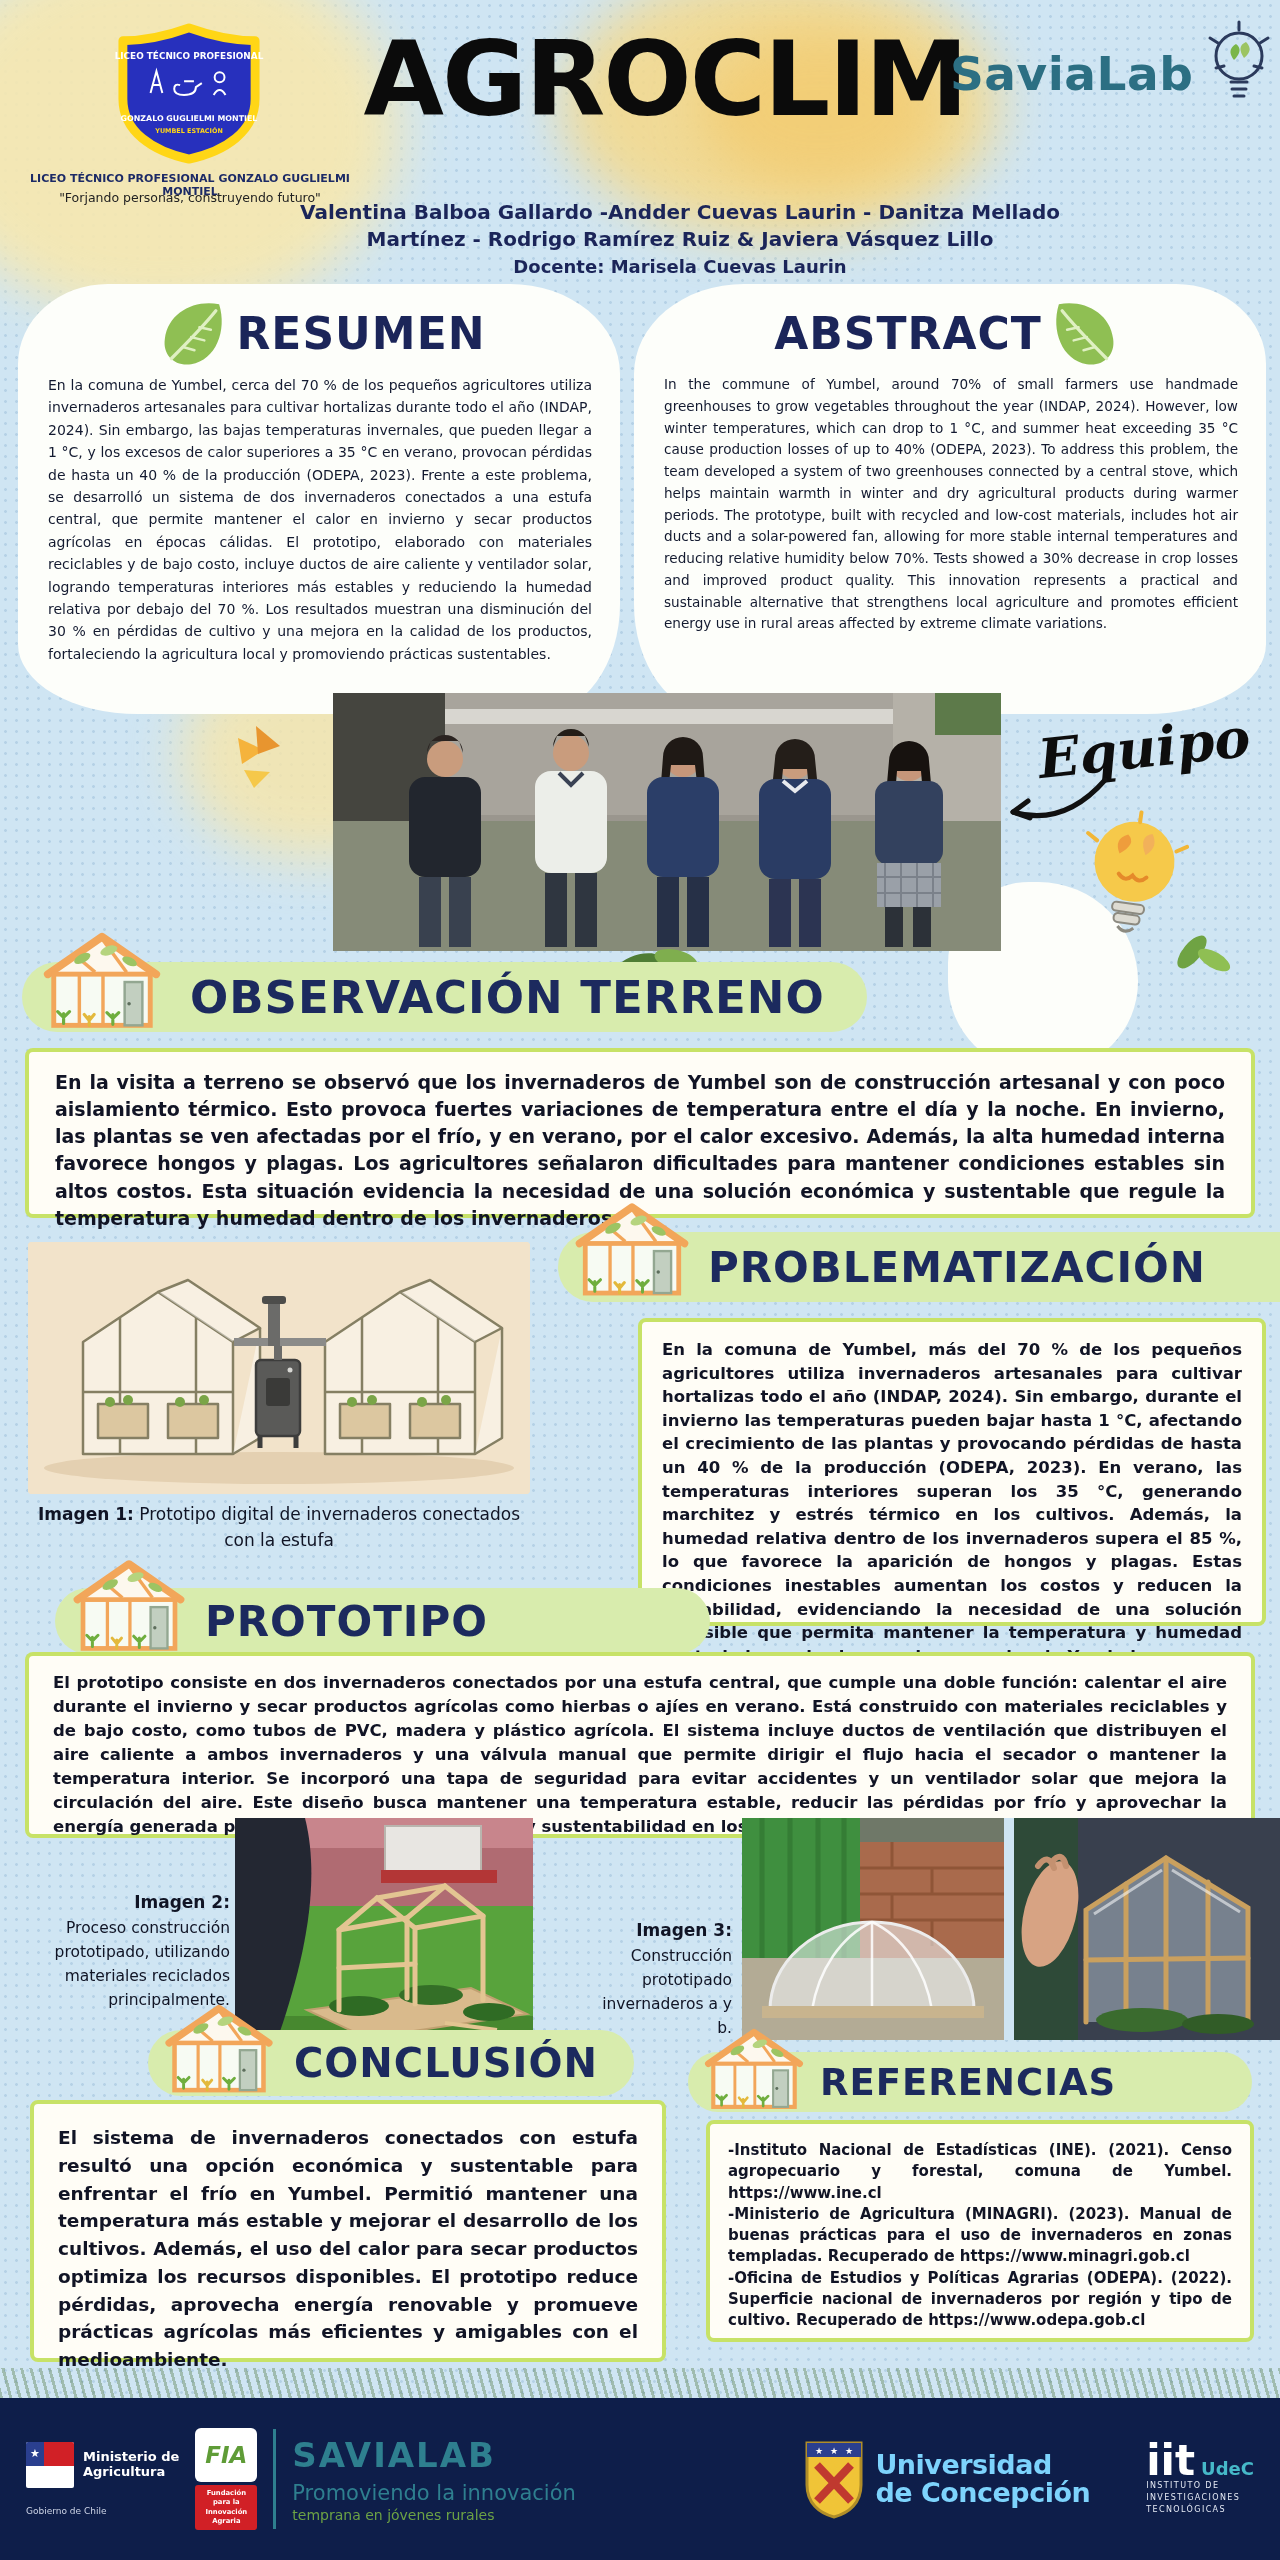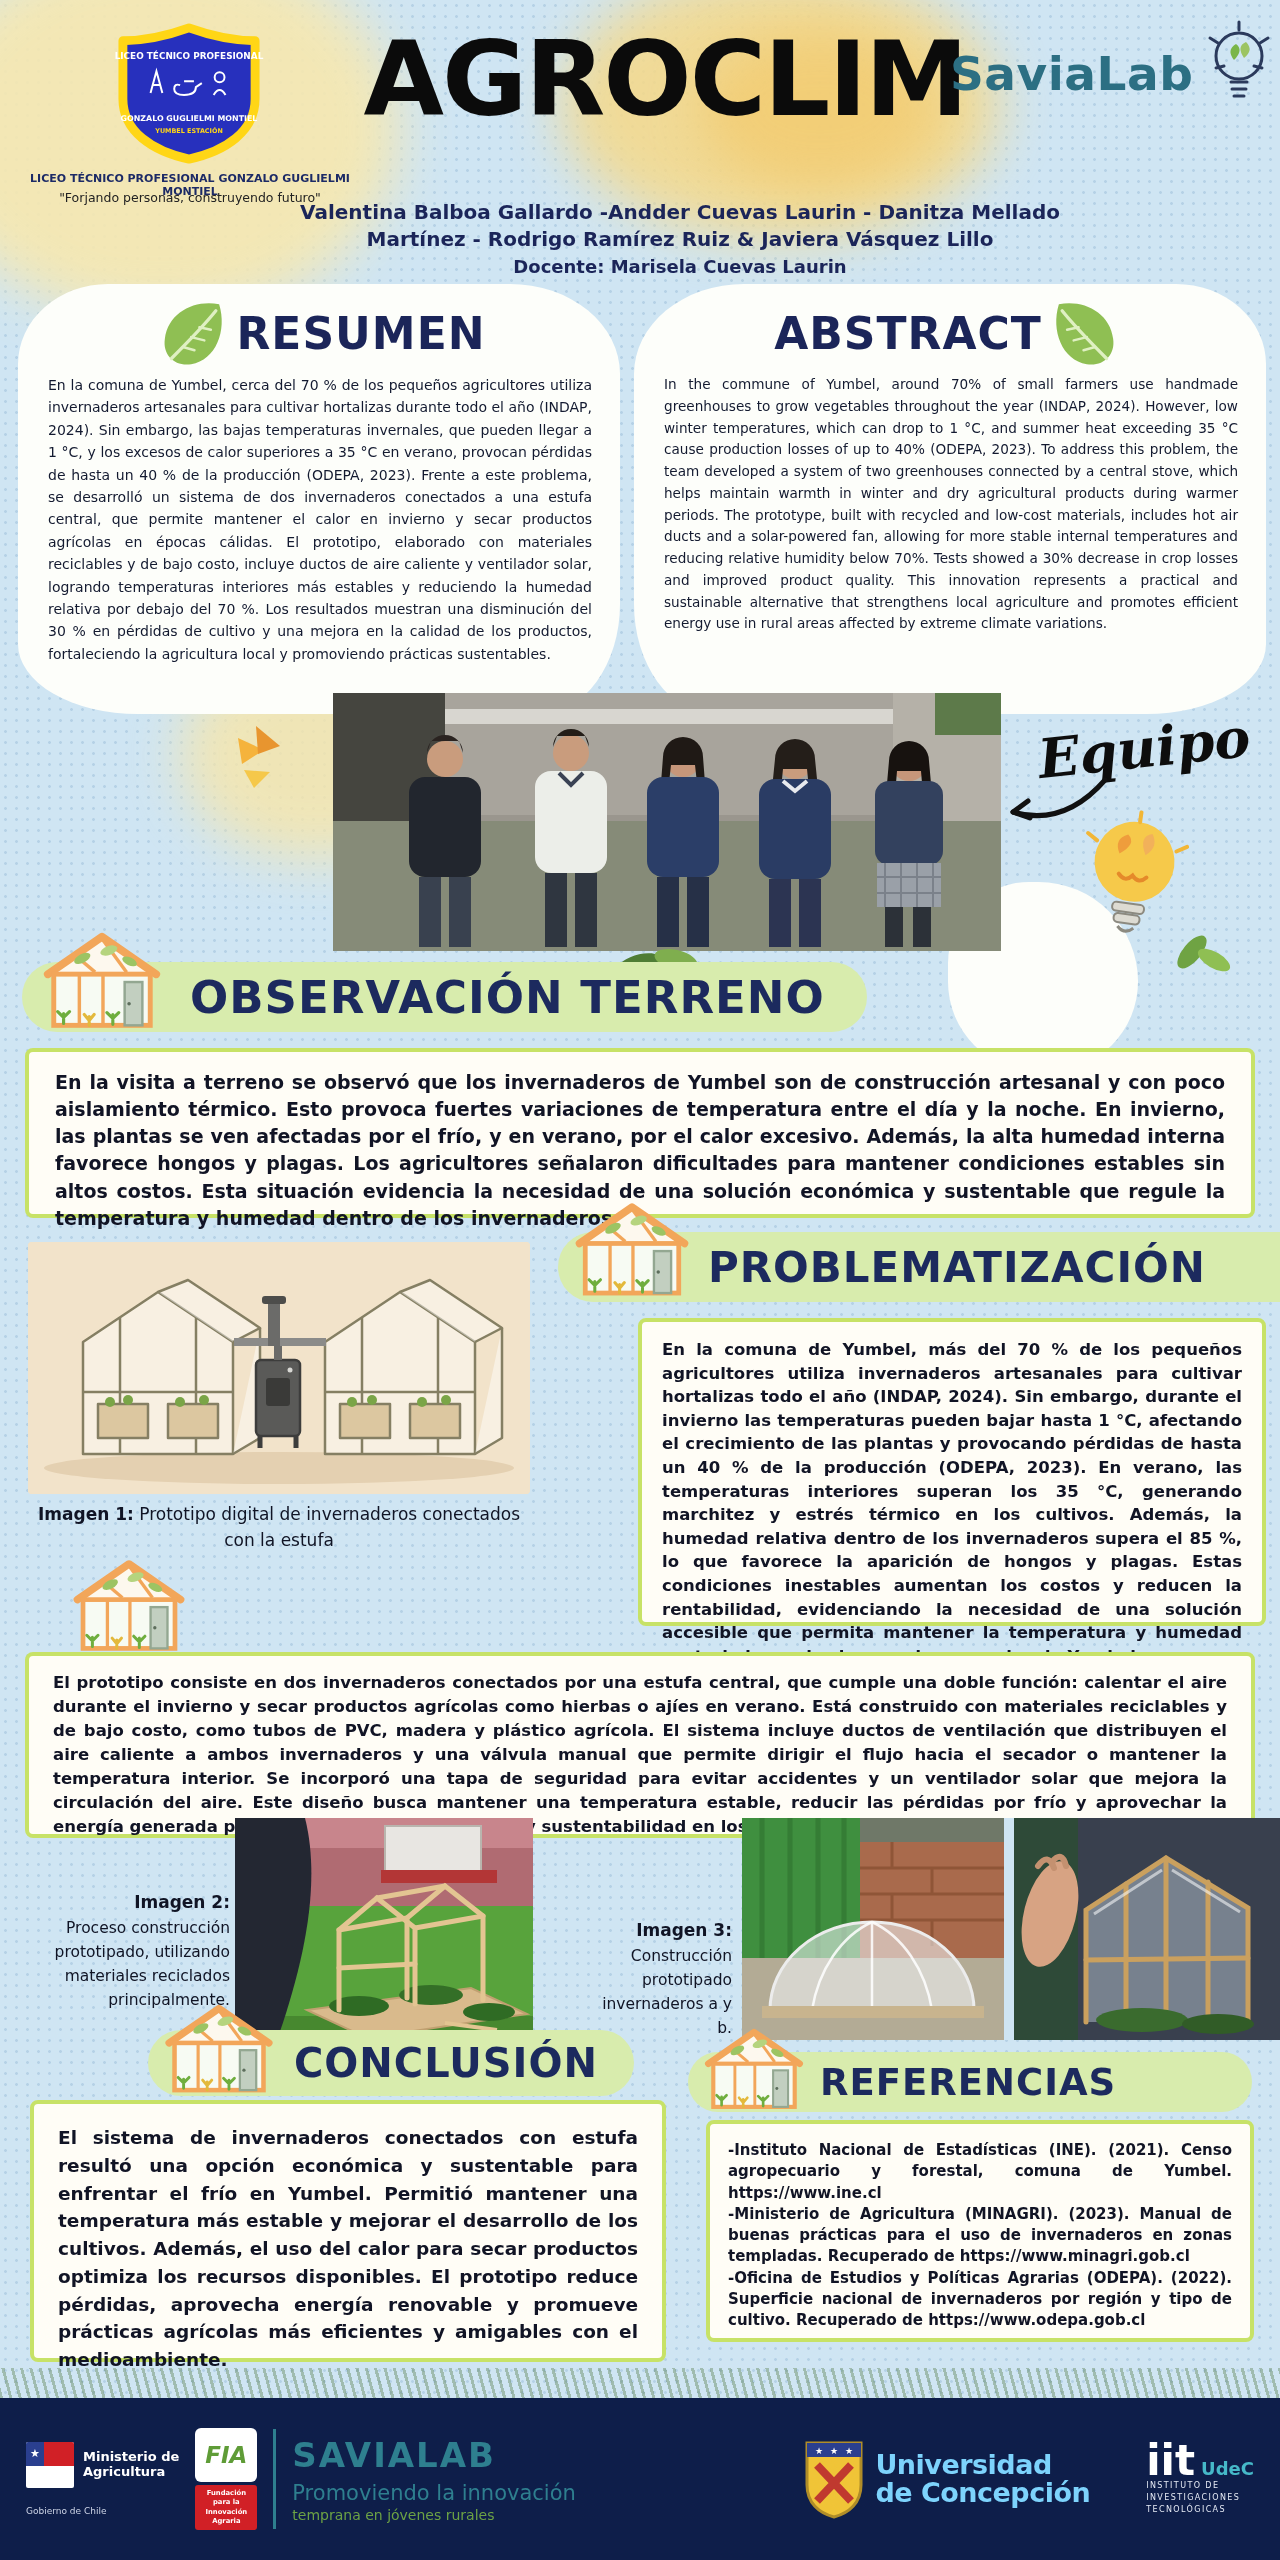--- a/index.html
+++ b/index.html
@@ -329,20 +329,23 @@
   <div id="prob-pill" class="pill">
     <span class="hd">PROBLEMATIZACIÓN</span>
   </div>
   <svg id="prob-gh" class="gh-ic" viewBox="0 0 130 112">
       <use href="#gh"></use>
     </svg>
   <div id="prob-box" class="tbox">
     <p>En la comuna de Yumbel, más del 70 % de los pequeños agricultores utiliza invernaderos artesanales para cultivar hortalizas todo el año (INDAP, 2024). Sin embargo, durante el invierno las temperaturas pueden bajar hasta 1 °C, afectando el crecimiento de las plantas y provocando pérdidas de hasta un 40 % de la producción (ODEPA, 2023). En verano, las temperaturas interiores superan los 35 °C, generando marchitez y estrés térmico en los cultivos. Además, la humedad relativa dentro de los invernaderos supera el 85 %, lo que favorece la aparición de hongos y plagas. Estas condiciones inestables aumentan los costos y reducen la rentabilidad, evidenciando la necesidad de una solución accesible que permita mantener la temperatura y humedad controladas en los invernaderos rurales de Yumbel.</p>
   </div>
 
+  <div id="proto-pill" class="pill">
+    <span class="hd">PROTOTIPO</span>
+  </div>
   <svg id="proto-gh" class="gh-ic" viewBox="0 0 130 112">
       <use href="#gh"></use>
     </svg>
   <div id="proto-box" class="tbox">
     <p>El prototipo consiste en dos invernaderos conectados por una estufa central, que cumple una doble función: calentar el aire durante el invierno y secar productos agrícolas como hierbas o ajíes en verano. Está construido con materiales reciclables y de bajo costo, como tubos de PVC, madera y plástico agrícola. El sistema incluye ductos de ventilación que distribuyen el aire caliente a ambos invernaderos y una válvula manual que permite dirigir el flujo hacia el secador o mantener la temperatura interior. Se incorporó una tapa de seguridad para evitar accidentes y un ventilador solar que mejora la circulación del aire. Este diseño busca mantener una temperatura estable, reducir las pérdidas por frío y aprovechar la energía generada para aumentar la productividad y sustentabilidad en los cultivos rurales de Yumbel.</p>
   </div>
 
   <div id="img2cap" class="abs capcol">
     <span class="cap-label">Imagen 2:</span>
     <span>Proceso construcción prototipado, utilizando materiales reciclados principalmente.</span>

